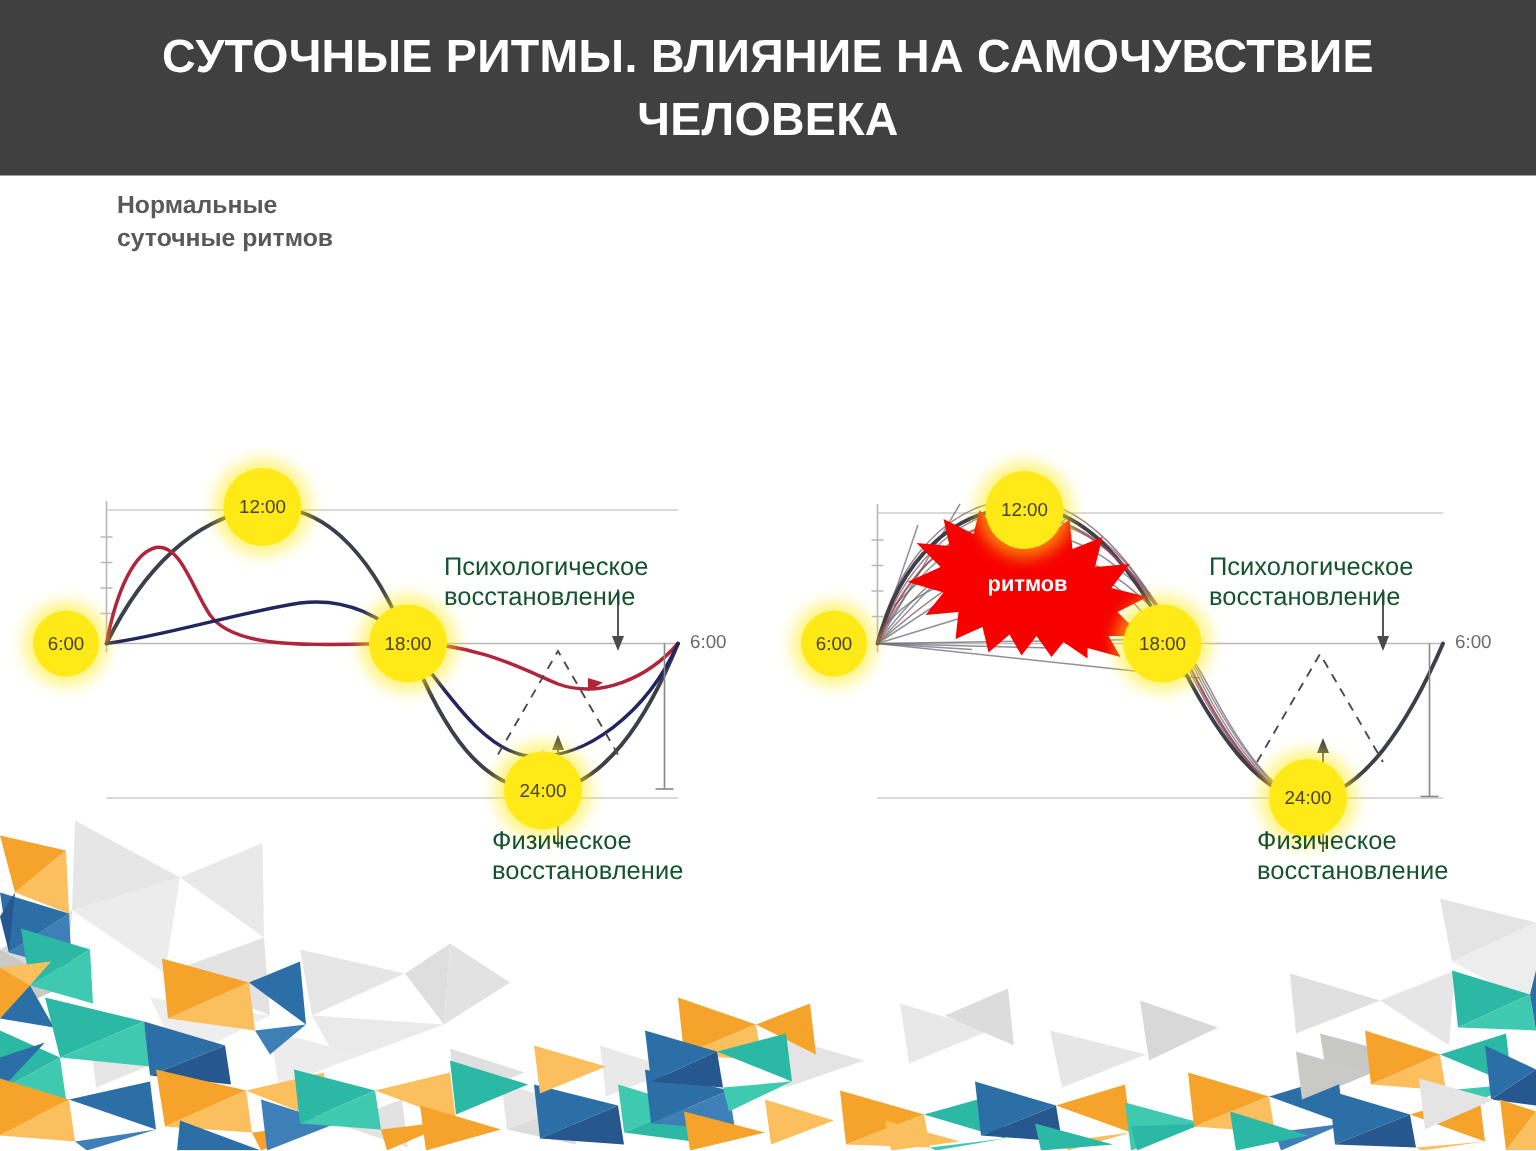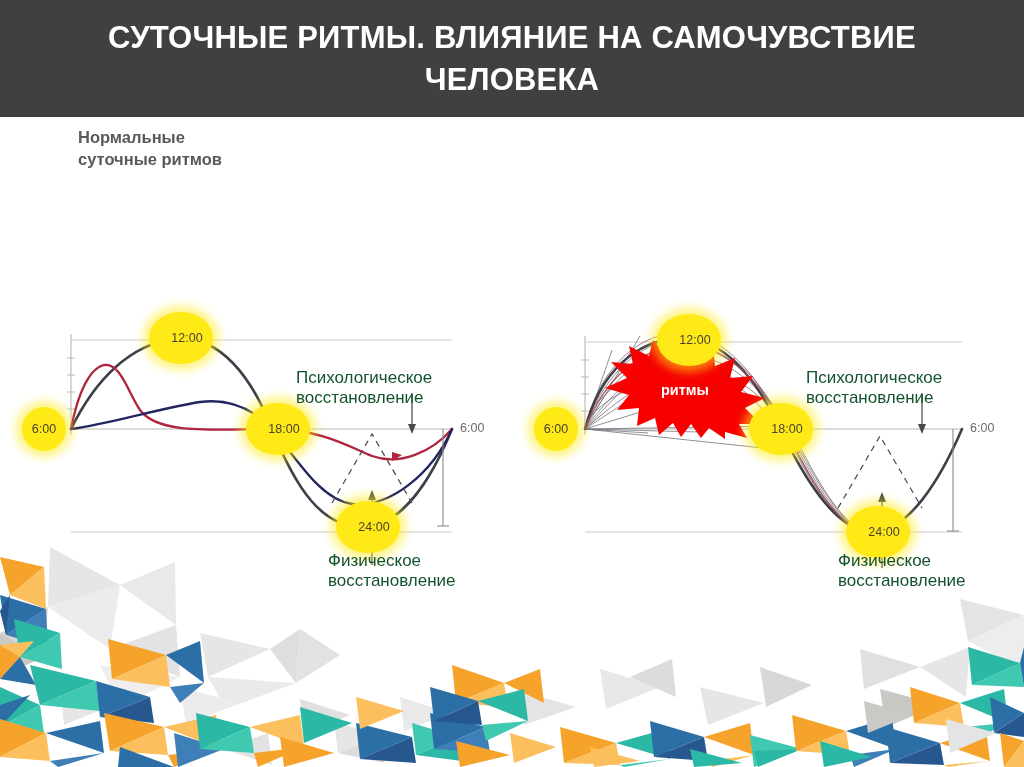--- a/index.html
+++ b/index.html
@@ -54,21 +54,21 @@
   .curve-faint2{fill:none;stroke:#6b6b75;stroke-width:1.0;opacity:.75;}
   .dashline{fill:none;stroke:#4a4a4a;stroke-width:1.25;stroke-dasharray:6 5;}
   .arrowline{stroke:#4a4a4a;stroke-width:1.25;fill:none;}
   .brace{stroke:#8a8a8a;stroke-width:1.1;fill:none;}
 
   .time-badge{position:absolute;border-radius:50%;background:#ffe916;
     display:flex;align-items:center;justify-content:center;
     color:#4a4330;font-size:12.5px;font-weight:normal;
     box-shadow:0 0 10px 6px rgba(255,233,22,0.55);}
   .time-badge.sm{width:44px;height:44px;margin-left:-22px;margin-top:-22px;}
-  .time-badge.md{width:52px;height:52px;margin-left:-26px;margin-top:-26px;padding-left:12px;}
+  .time-badge.md{width:52px;height:52px;margin-left:-26px;margin-top:-26px;}
 
   .edge-time{position:absolute;color:#6b6b6b;font-size:12.5px;}
 
   .ann{position:absolute;color:#14532d;font-size:17px;line-height:1.2;white-space:pre-line;}
 
   .star-wrap{position:absolute;}
   .star-label{
     position:absolute;left:0;top:0;width:100%;height:100%;
     display:flex;align-items:center;justify-content:center;
     color:#ffffff;font-size:14.5px;font-weight:bold;pointer-events:none;
@@ -190,21 +190,21 @@
     <line class="brace" x1="953" y1="429" x2="953" y2="531"></line>
     <line class="brace" x1="947" y1="531" x2="959" y2="531"></line>
   </svg>
 
   <div class="star-wrap" style="left:601px;top:340px;width:168px;height:100px;">
     <svg width="168" height="100" viewBox="0 0 168 100">
       <polygon fill="#f60000" points="84,2 95,20 112,6 114,26 134,18 129,38 152,36 140,52 164,58 144,68 160,84 138,84
                 146,98 124,92 124,99 108,88 100,98 90,84 80,97 72,83 58,95 54,78 36,86 38,68
                 16,70 28,55 4,48 26,38 10,22 32,24 28,6 48,16 52,0 66,16"></polygon>
     </svg>
-    <div class="star-label">ритмы</div>
+    <div class="star-label">ритмов</div>
   </div>
 
   <div class="time-badge sm" style="left:556px;top:429px;">6:00</div>
   <div class="time-badge md" style="left:683px;top:340px;">12:00</div>
   <div class="time-badge md" style="left:775px;top:429px;">18:00</div>
   <div class="time-badge md" style="left:872px;top:532px;">24:00</div>
   <div class="edge-time" style="left:970px;top:421px;">6:00</div>
 
   <div class="ann" style="left:806px;top:368px;">Психологическое
 восстановление</div>

